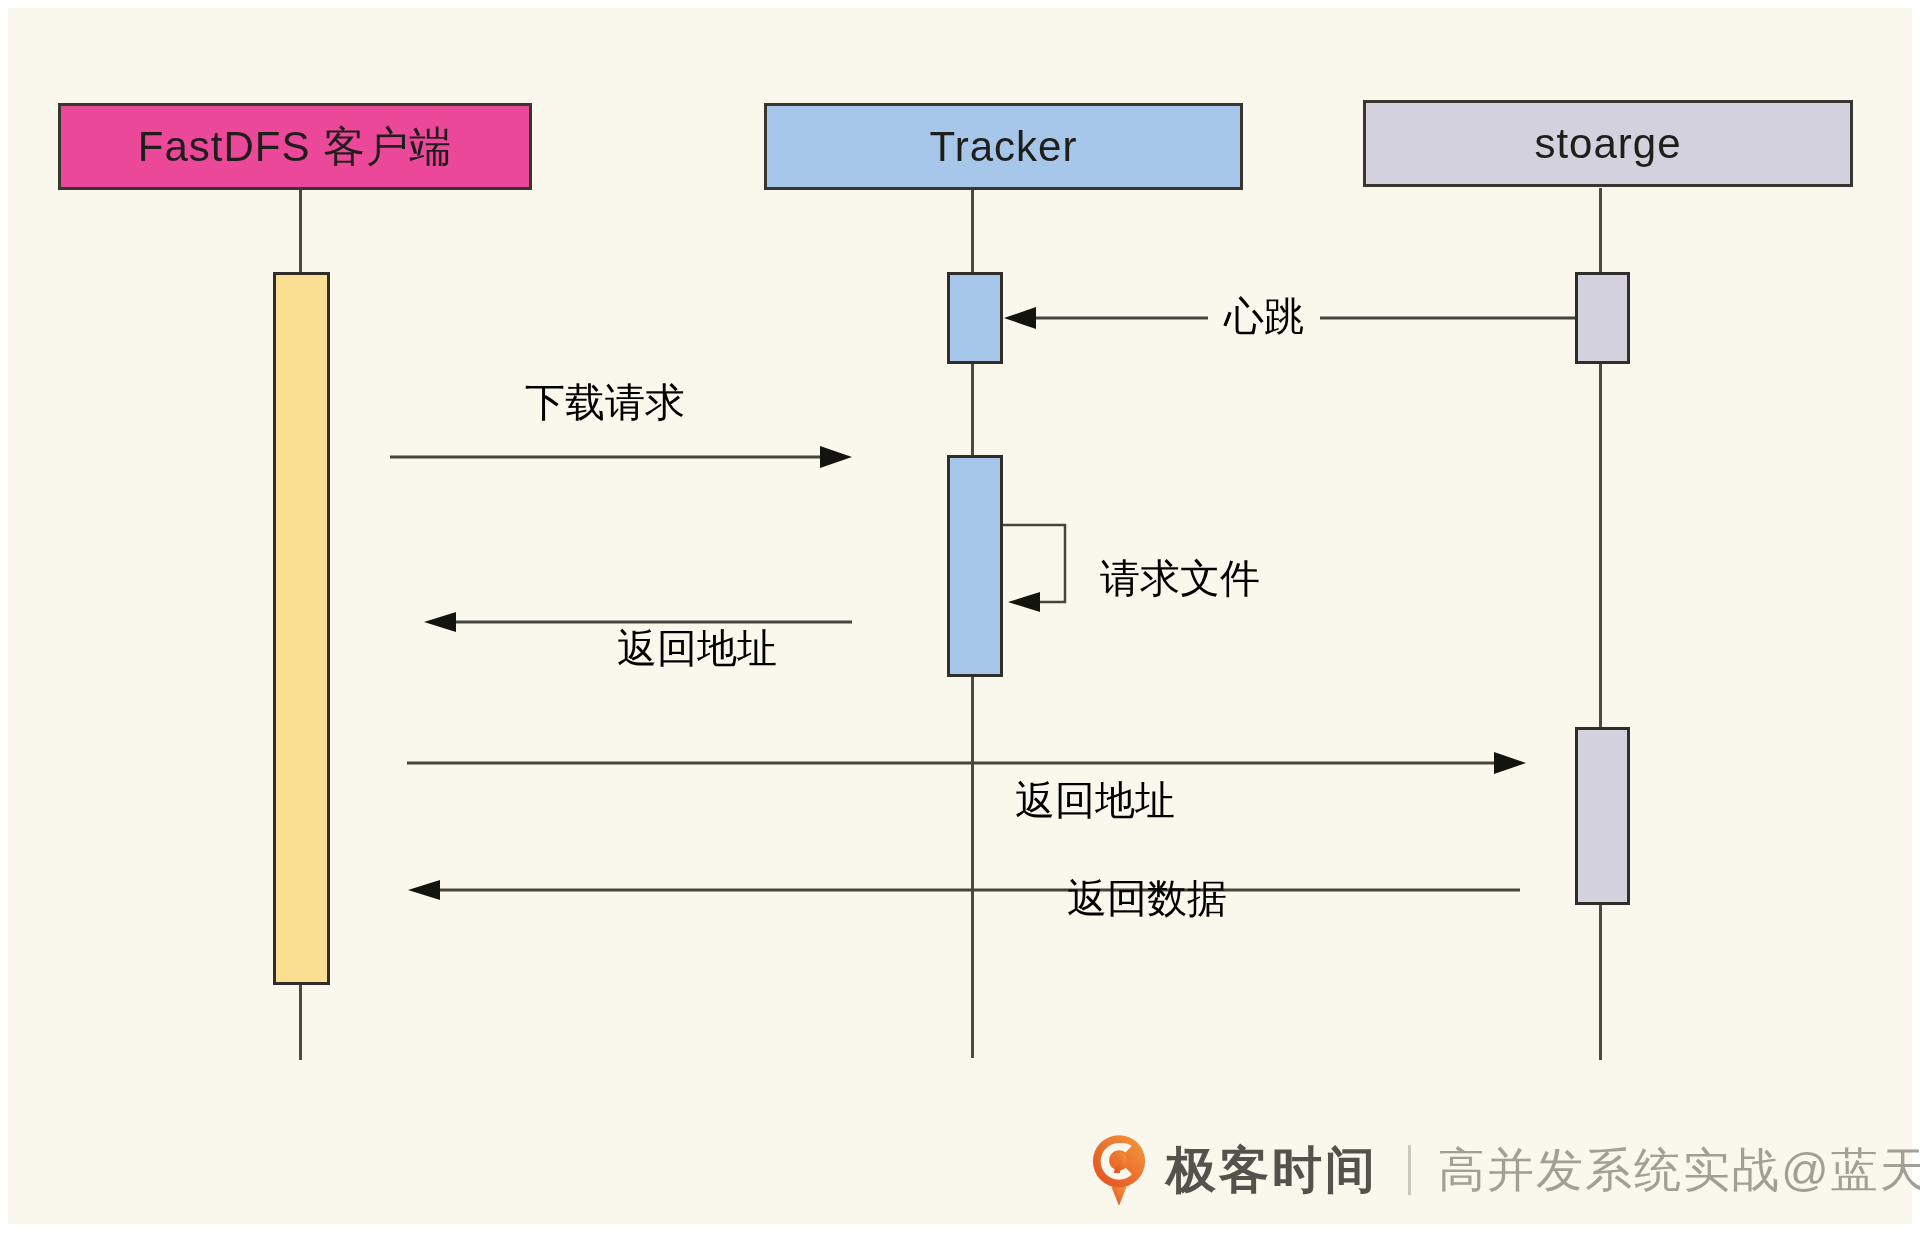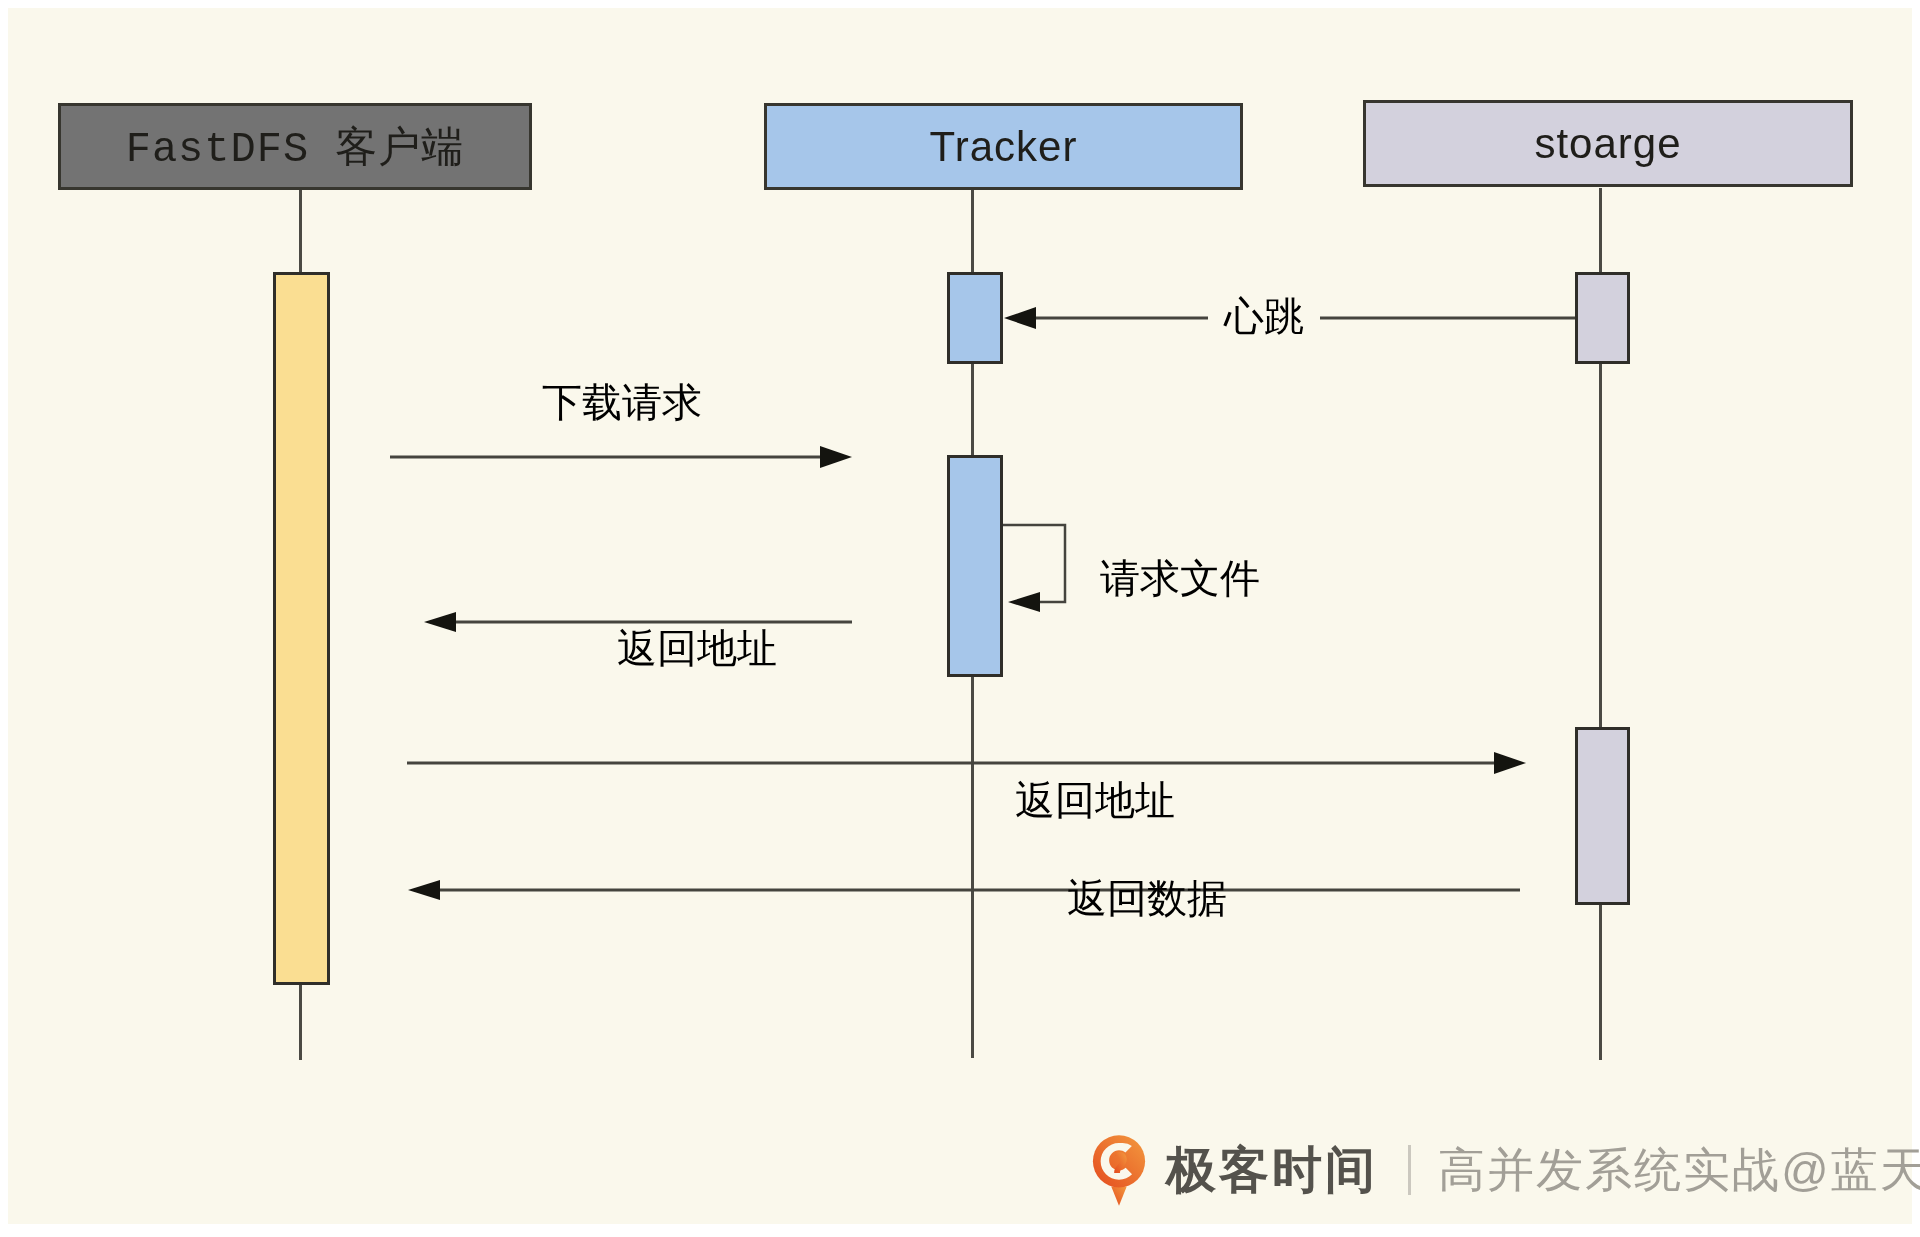--- a/index.html
+++ b/index.html
@@ -11,21 +11,21 @@
     position:absolute;left:8px;top:8px;width:1904px;height:1216px;
     background:#FAF8EC;
   }
   
   .actor-box{
     position:absolute;height:87px;border:3px solid #37362F;box-sizing:border-box;
     display:flex;align-items:center;justify-content:center;
     font-size:42px;font-weight:500;color:#1F1E1A;letter-spacing:1px;
     z-index:5;
   }
-  #actor-client {left:58px;  top:103px;width:474px;background:#737373;font-family:Liberation Mono, monospace;}
+  #actor-client {left:58px;  top:103px;width:474px;background:#ec4899;}
   #actor-tracker{left:736px; top:103px;width:479px;background:#A6C6EA;margin-left:28px;}
   #actor-storage{left:1363px;top:100px;width:490px;background:#D3D1DD;}
   
   .lifeline{position:absolute;width:3px;background:#4B4A44;z-index:1;}
   #lifeline-client {left:299px; top:190px;height:870px;}
   #lifeline-tracker{left:971px; top:190px;height:868px;}
   #lifeline-storage{left:1599px;top:188px;height:872px;}
   
   .activation{
     position:absolute;border:3px solid #2F2E29;box-sizing:border-box;z-index:4;
@@ -39,21 +39,21 @@
   #arrows{position:absolute;left:0;top:0;z-index:3;}
   .msg-line{stroke:#45443E;stroke-width:3;fill:none;}
   .msg-head{fill:#14140F;stroke:none;}
   
   .msg-label{
     position:absolute;font-size:40px;font-weight:500;color:#000000;
     white-space:nowrap;z-index:6;line-height:1.0;
   }
   .center{transform:translateX(-50%);}
   #label-heartbeat{left:1264px;top:296px;background:#FAF8EC;padding:0 16px;}
-  #label-download-request{left:622px;top:382px;}
+  #label-download-request{left:605px;top:382px;}
   #label-lookup-address{left:1100px;top:558px;}
   #label-return-address{left:697px;top:628px;}
   #label-request-file{left:1095px;top:780px;}
   #label-return-data{left:1147px;top:878px;}
   
   #footer{
     position:absolute;left:1090px;top:1128px;height:84px;z-index:6;
     display:flex;align-items:center;
   }
   #footer-logo{width:58px;height:76px;flex:0 0 auto;}

